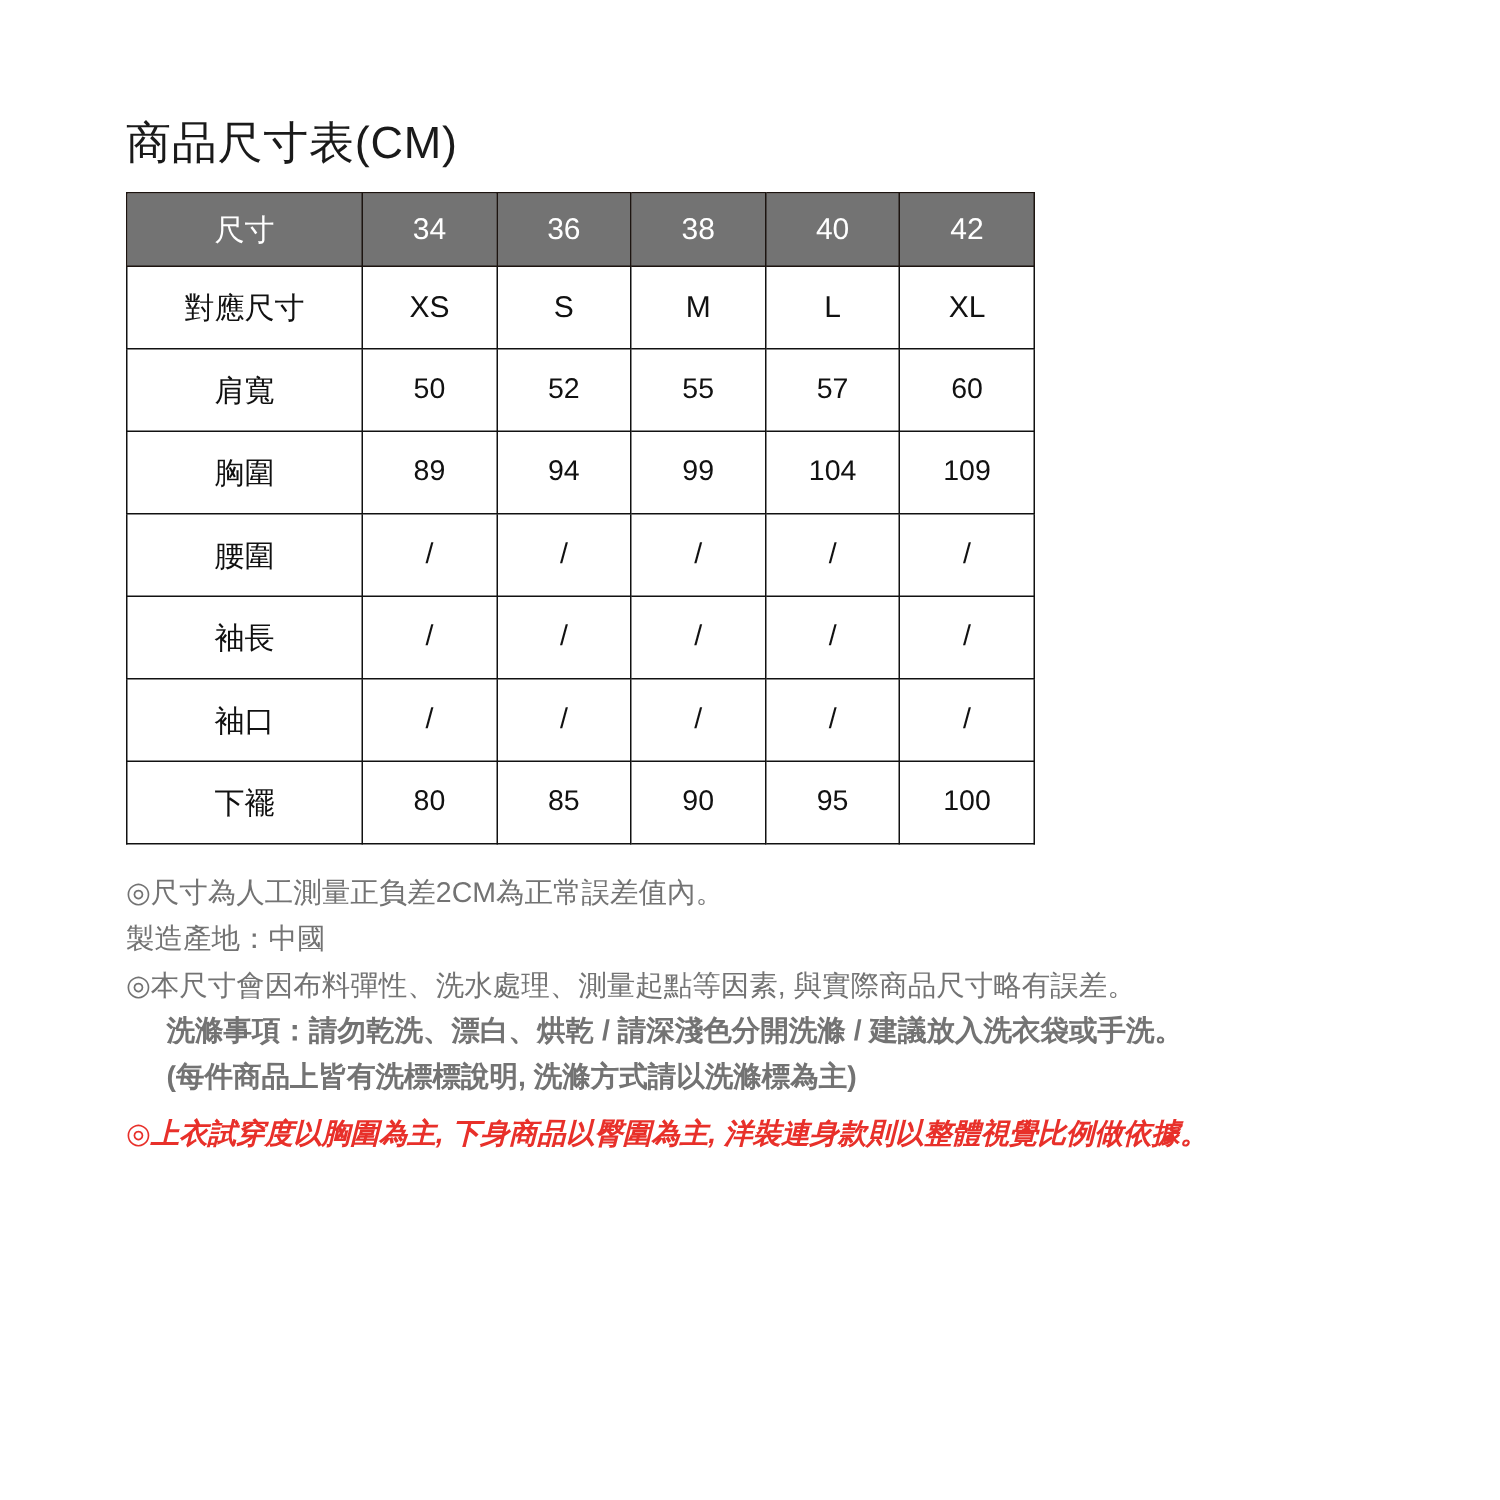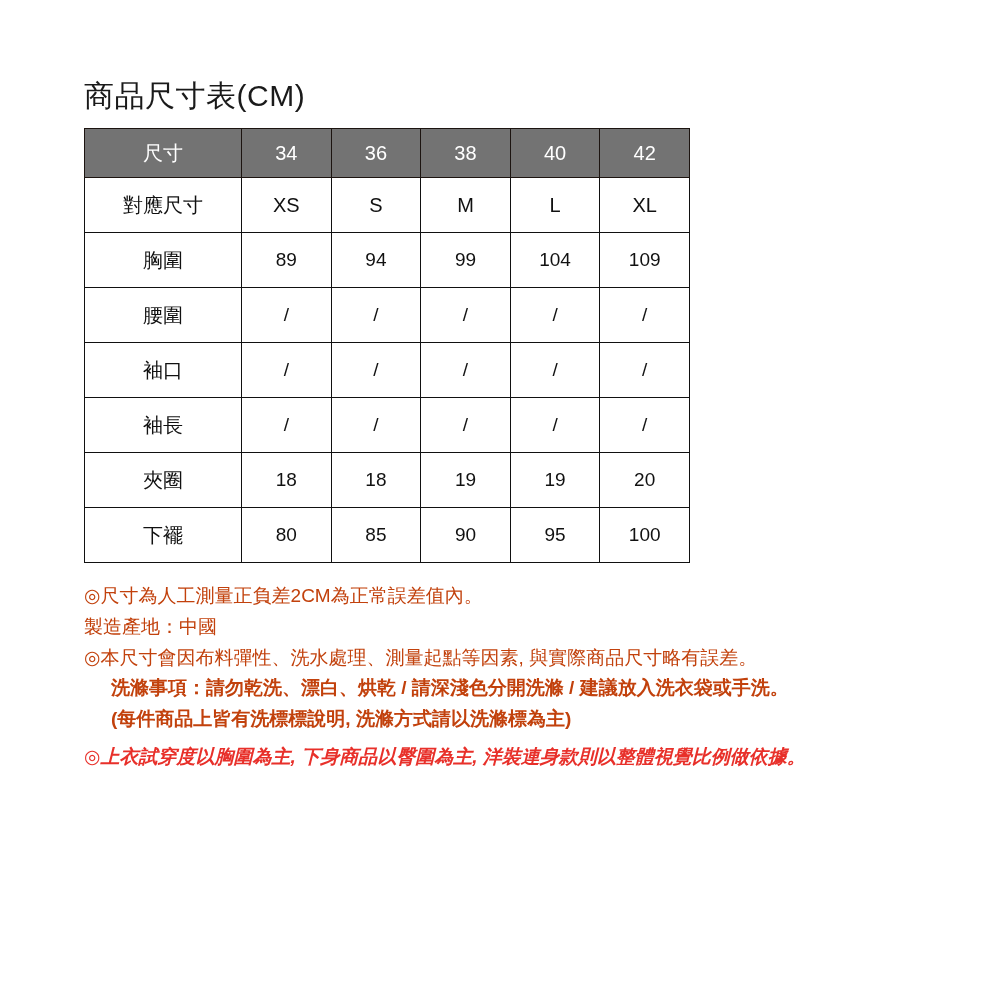--- a/index.html
+++ b/index.html
@@ -62,21 +62,21 @@
     font-size: 20px;
     margin-left: 44px;
   }
   .notes {
     margin-top: 18px;
     width: 840px;
   }
   .note {
     font-size: 19px;
     line-height: 1.62;
-    color: #c2410c;
+    color: #737373;
     white-space: nowrap;
   }
   .note.bold {
     font-weight: bold;
     margin-left: 27px;
   }
   .note.red {
     color: #e8302a;
     font-weight: bold;
     margin-top: 7px;
@@ -103,58 +103,58 @@
       <tr class="sub">
         <td class="label-cell">對應尺寸</td>
         <td>XS</td>
         <td>S</td>
         <td>M</td>
         <td>L</td>
         <td>XL</td>
       </tr>
 
       <tr>
+        <td class="label-cell">肩寬</td>
+        <td>50</td>
+        <td>52</td>
+        <td>55</td>
+        <td>57</td>
+        <td>60</td>
+      </tr>
+      <tr>
         <td class="label-cell">胸圍</td>
         <td>89</td>
         <td>94</td>
         <td>99</td>
         <td>104</td>
         <td>109</td>
       </tr>
       <tr>
         <td class="label-cell">腰圍</td>
         <td>/</td>
         <td>/</td>
         <td>/</td>
         <td>/</td>
         <td>/</td>
       </tr>
       <tr>
-        <td class="label-cell">袖口</td>
-        <td>/</td>
-        <td>/</td>
-        <td>/</td>
-        <td>/</td>
-        <td>/</td>
-      </tr>
-      <tr>
         <td class="label-cell">袖長</td>
         <td>/</td>
         <td>/</td>
         <td>/</td>
         <td>/</td>
         <td>/</td>
       </tr>
       <tr>
-        <td class="label-cell">夾圈</td>
-        <td>18</td>
-        <td>18</td>
-        <td>19</td>
-        <td>19</td>
-        <td>20</td>
+        <td class="label-cell">袖口</td>
+        <td>/</td>
+        <td>/</td>
+        <td>/</td>
+        <td>/</td>
+        <td>/</td>
       </tr>
       <tr>
         <td class="label-cell">下襬</td>
         <td>80</td>
         <td>85</td>
         <td>90</td>
         <td>95</td>
         <td>100</td>
       </tr>
     </tbody>

